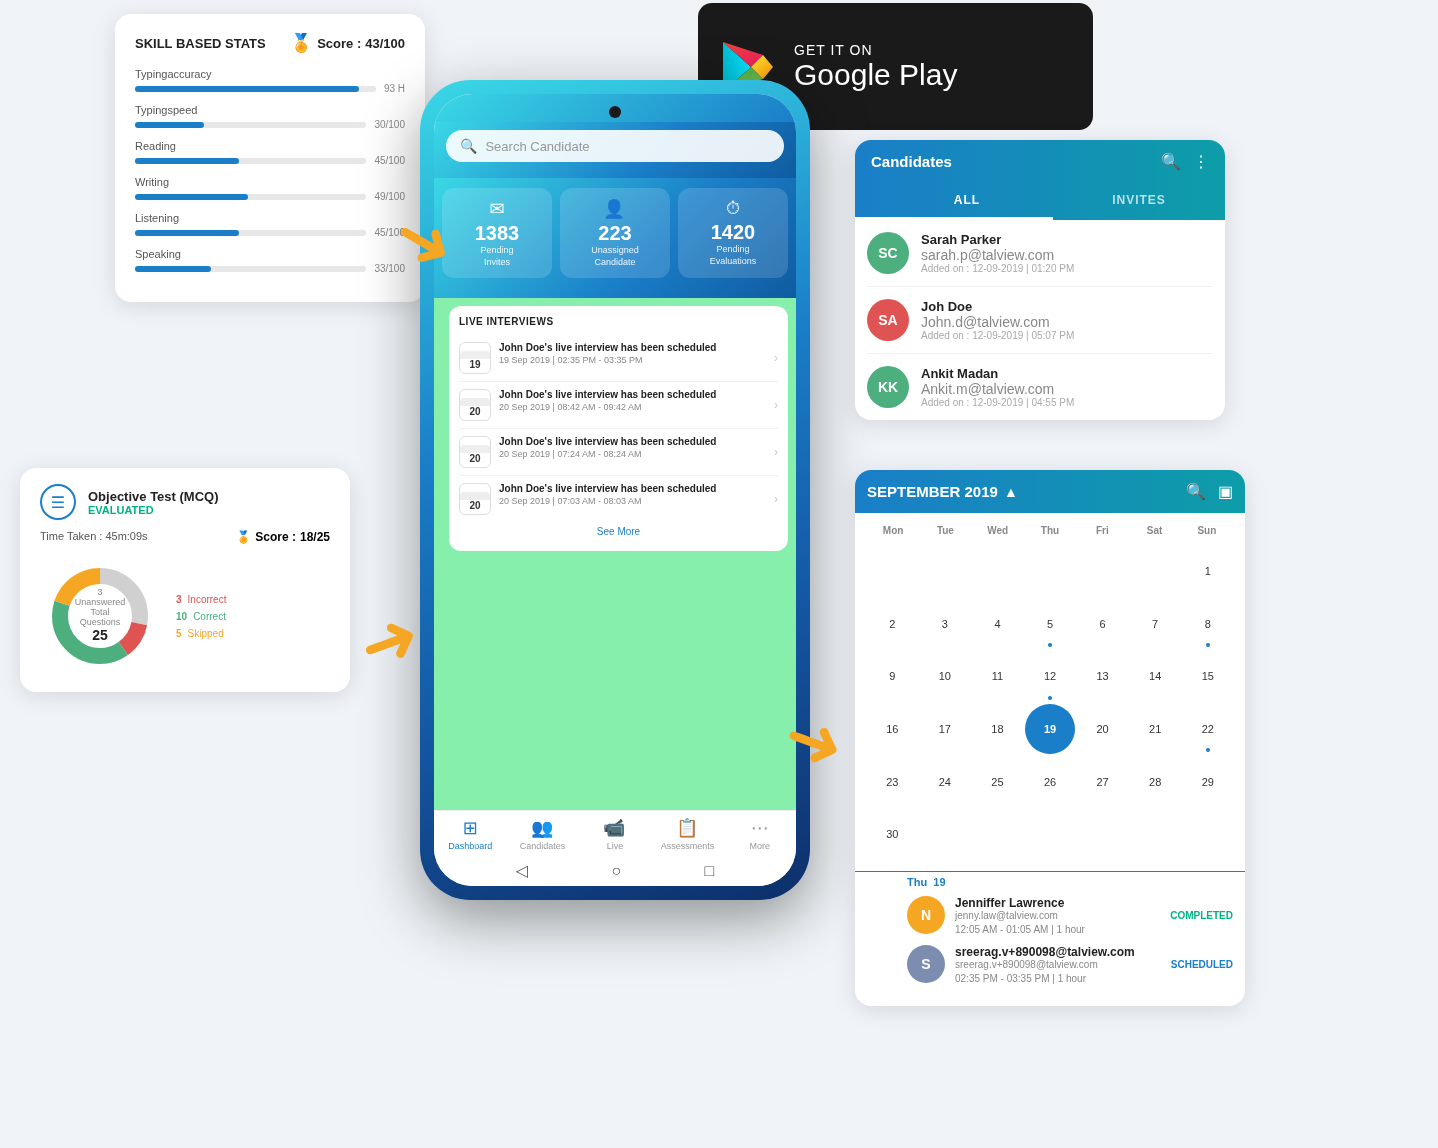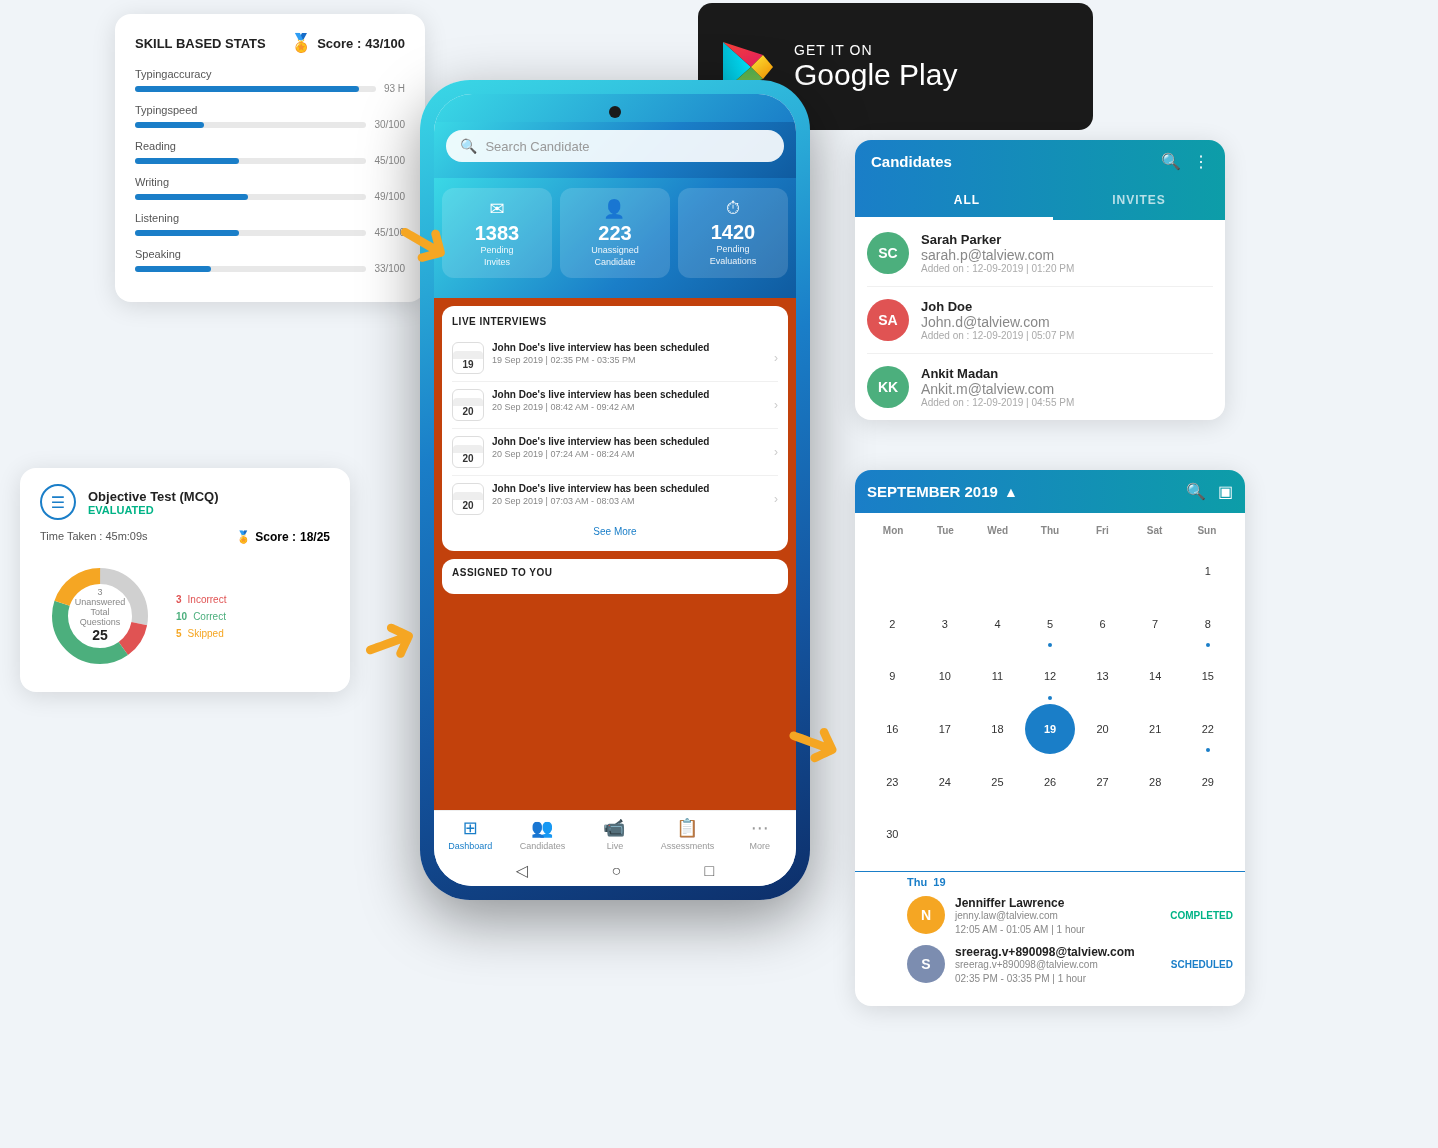--- a/index.html
+++ b/index.html
@@ -103,21 +103,22 @@
       text-align: center;
       color: #fff;
     }
     .stat-icon { font-size: 18px; margin-bottom: 2px; }
     .stat-num { font-size: 20px; font-weight: 700; }
     .stat-label { font-size: 9px; opacity: 0.9; line-height: 1.3; }
 
     .phone-content {
       flex: 1;
       overflow: hidden;
-      background: #c2410c;
+      background: #86efac;
+      padding-left: 7px;
     }
     .phone-section {
       background: #fff;
       margin: 8px;
       border-radius: 12px;
       padding: 10px;
     }
     .phone-section-title {
       font-size: 10px;
       font-weight: 700;
@@ -635,23 +636,20 @@
       <span class="cal-date">20</span>
     </div>
     <div class="interview-info">
       <div class="interview-title">John Doe's live interview has been scheduled</div>
       <div class="interview-time">20 Sep 2019 | 07:03 AM - 08:03 AM</div>
     </div>
     <span class="interview-chevron">›</span>
   </div>
             </div>
           <div class="see-more">See More</div>
-        </div>
-        <div class="phone-assigned">
-          <div class="phone-section-title">ASSIGNED TO YOU</div>
         </div>
       </div>
       <div class="phone-bottom-nav">
         <div class="nav-item active">
           <span class="nav-icon">⊞</span>
           <span class="nav-label">Dashboard</span>
         </div>
         <div class="nav-item">
           <span class="nav-icon">👥</span>
           <span class="nav-label">Candidates</span>

